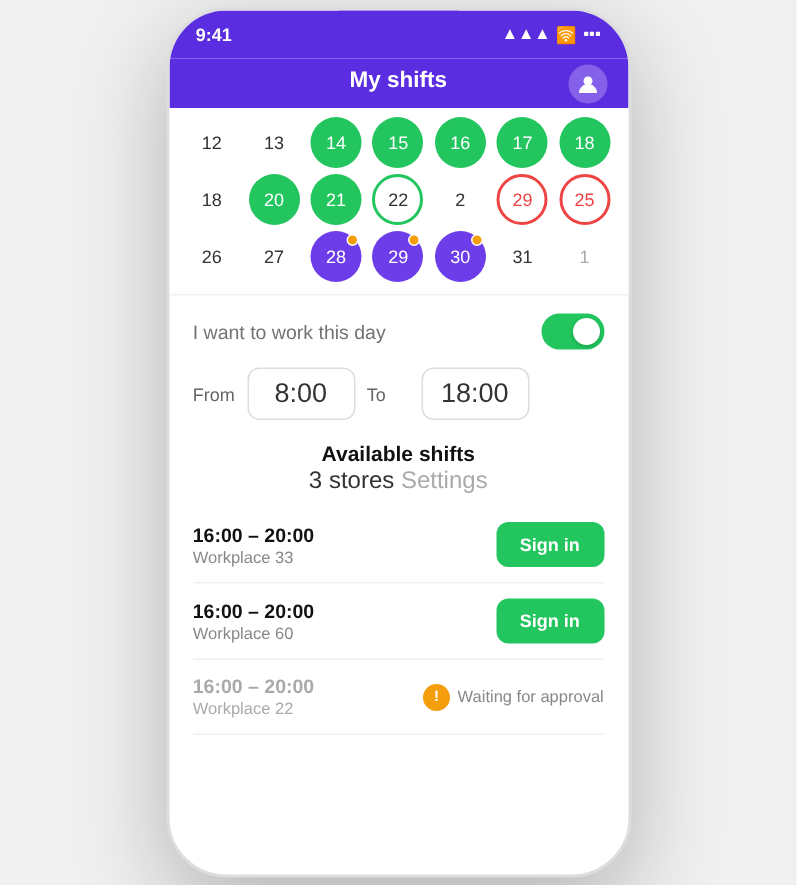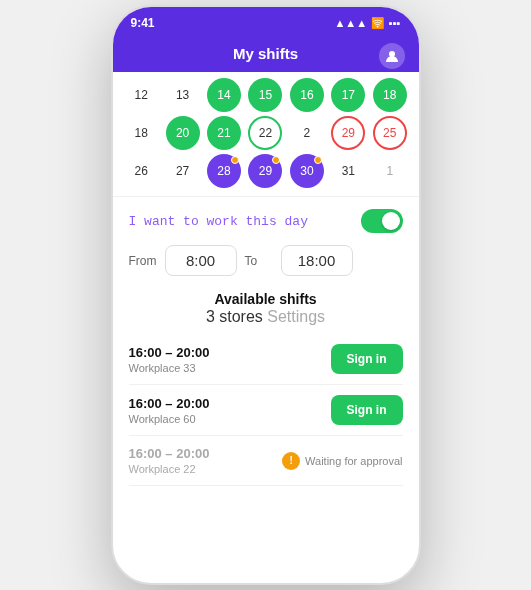--- a/index.html
+++ b/index.html
@@ -120,22 +120,21 @@
       margin-bottom: 12px;
     }
     .work-toggle-row {
       display: flex;
       align-items: center;
       justify-content: space-between;
       margin-bottom: 12px;
     }
     .work-label {
       font-size: 13px;
-      color: #8b5cf6;
-      font-family: Liberation Mono, monospace;
+      color: #737373;
     }
     .toggle {
       width: 42px;
       height: 24px;
       background: #22c55e;
       border-radius: 12px;
       position: relative;
       cursor: pointer;
     }
     .toggle-knob {
@@ -156,21 +155,21 @@
     }
     .time-label {
       font-size: 12px;
       color: #666;
       width: 28px;
     }
     .time-input {
       border: 1px solid #ddd;
       border-radius: 8px;
       padding: 6px 10px;
-      font-size: 15px;
+      font-size: 18px;
       color: #333;
       width: 72px;
       text-align: center;
     }
     .shifts-header {
       text-align: center;
       margin-bottom: 8px;
     }
     .shifts-title {
       font-size: 14px;

